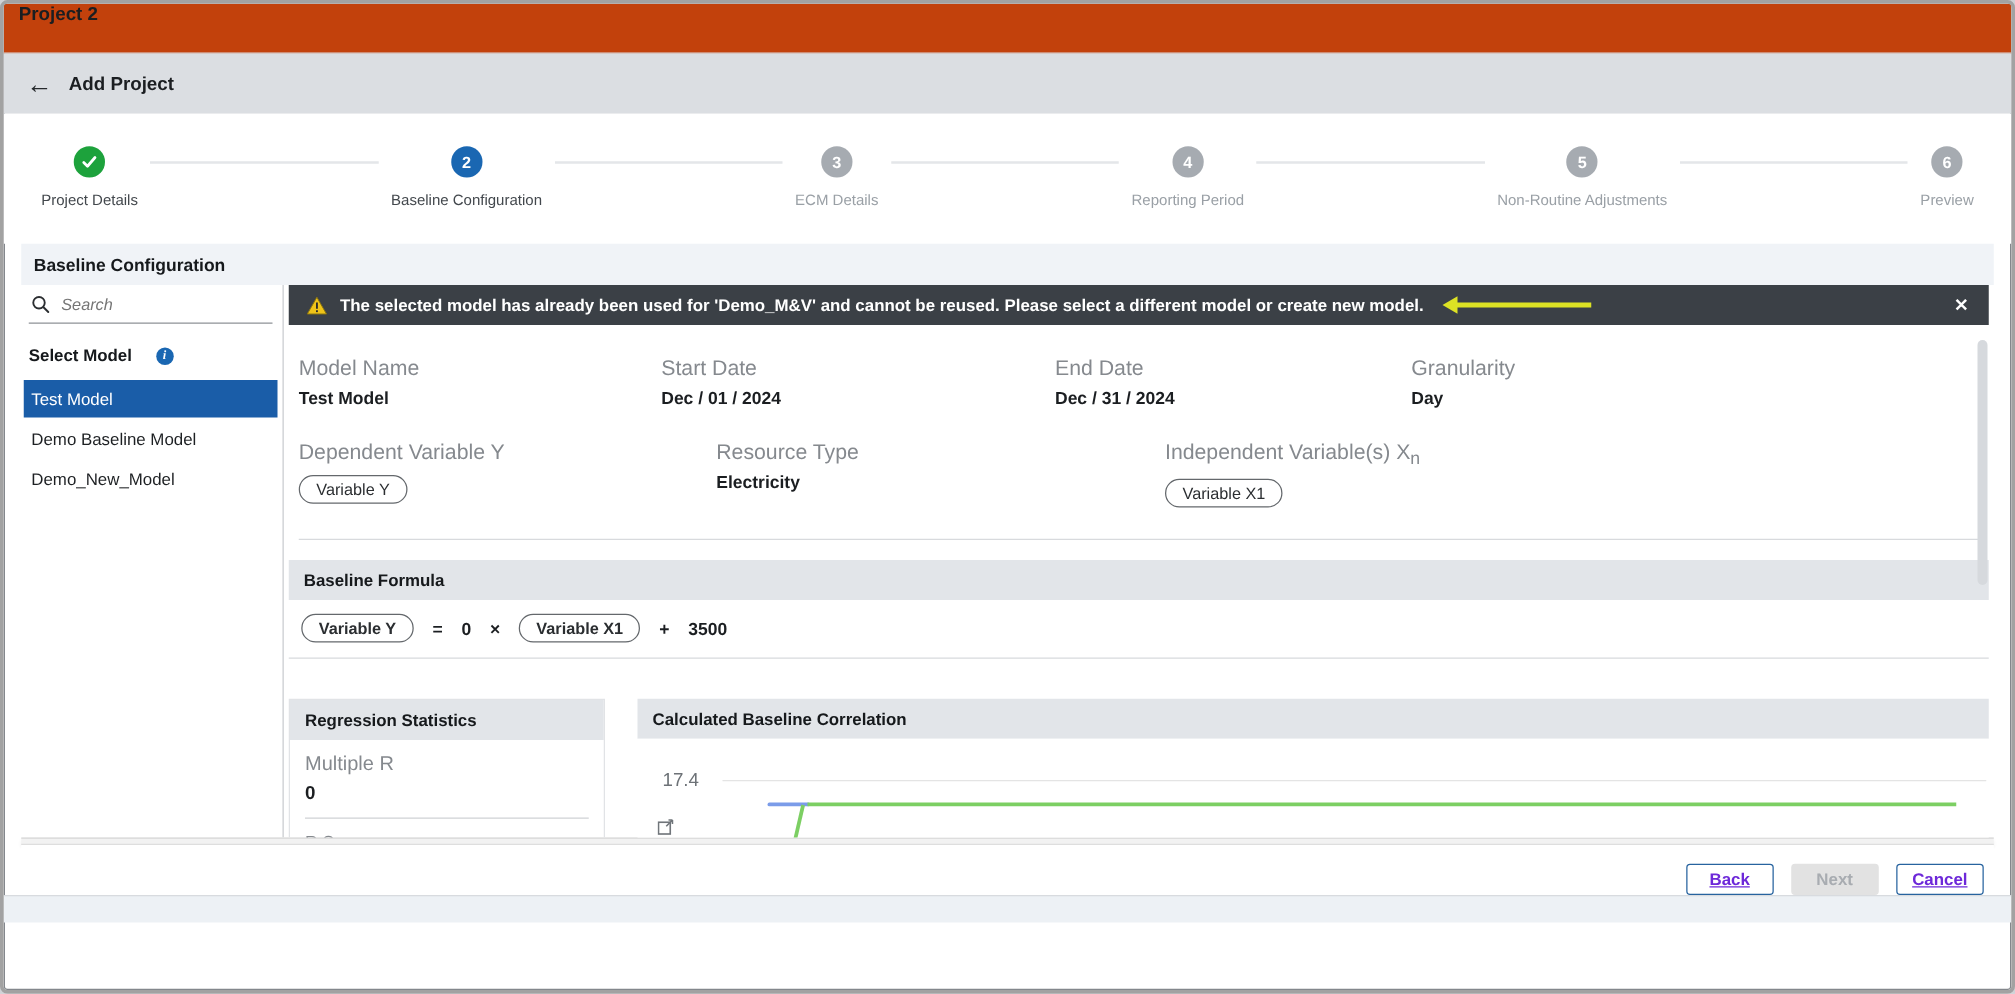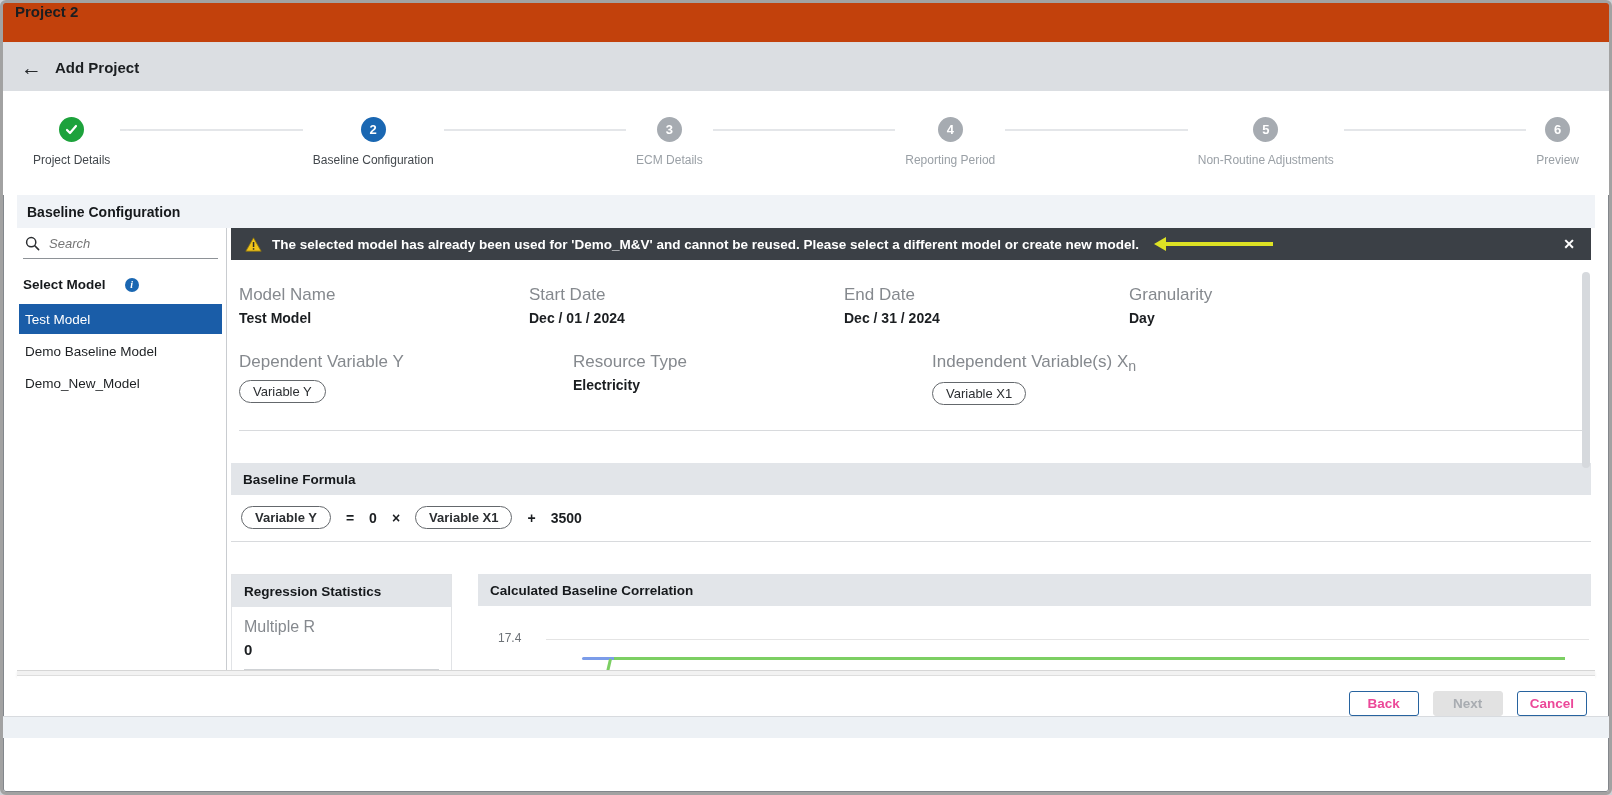--- a/index.html
+++ b/index.html
@@ -75,57 +75,57 @@
   .flabel{ font-size:17px; color:#85898e;}
   .fvalue{ font-size:14px; font-weight:bold; color:#1b1e21; margin-top:5px;}
   .row2{ margin-top:26px;gap:44px;}
   .pill{ display:inline-block; border:1px solid #64686c; border-radius:12px;
     padding:3px 13px; font-size:13px; color:#2b2e31; background:#fff; margin-top:8px;}
   .detdivider{ margin-top:25px; border-top:1px solid #d8dadd;}
 
   
   .panel-head{ height:32px; background:#e2e5e9; display:flex; align-items:center;
     padding:0 12px; font-size:13.5px; font-weight:bold; color:#16191c;}
-  .formula{ margin-top:32px;}
+  .formula{ margin-top:16px;}
   .formula-row{ display:flex; align-items:center; gap:15px; padding:11px 10px 12px 10px;
     border-bottom:1px solid #d8dadd; font-size:14px; font-weight:bold; color:#1b1e21;}
   .formula-row .pill{ margin-top:0;}
 
   
   .panels{ margin-top:32px; display:flex; gap:26px; align-items:flex-start;}
-  .regpanel{ width:221px; border:1px solid #e1e3e6; flex:0 0 auto;}
+  .regpanel{ width:253px; border:1px solid #e1e3e6; flex:0 0 auto;}
   .regbody{ padding:11px 12px 0 12px;}
   .rlabel{ font-size:16px; color:#85898e;}
   .rvalue{ font-size:15px; font-weight:bold; color:#1b1e21; margin:5px 0 11px 0;}
   .rdiv{ border-top:1px solid #cfd2d5;}
   .rlabel2{ font-size:14px; color:#85898e; margin-top:10px;}
   .chartpanel{ flex:1 1 auto;}
   .chartarea{ position:relative; height:92px; background:#fff; overflow:hidden;}
-  .ytick{ position:absolute; left:20px; top:25px; font-size:12px; color:#6d7277;}
+  .ytick{ position:absolute; left:20px; top:25px; font-size:15px; color:#6d7277;}
   .gridline{ position:absolute; left:68px; right:2px; top:33px; height:1px; background:#e4e4e4;}
   .line-blue{ position:absolute; left:104px; top:51px; width:34px; height:3px;
     background:#7b9ce9; border-radius:2px;}
   .line-green{ position:absolute; left:136px; top:51px; right:26px; height:3px; background:#7ccf63;}
   .line-green-diag{ position:absolute; left:131px; top:53px; width:3px; height:44px;
     background:#7ccf63; transform:rotate(13deg); transform-origin:top center;}
   .expicon{ position:absolute; left:16px; top:64px; width:13px; height:13px; cursor:pointer;}
 
   
   .scrollthumb{ position:absolute; right:5px; top:44px; width:8px; height:196px;
     background:#d6d9dd; border-radius:4px; cursor:grab;}
 
   .hdivider{ height:6px; background:#f2f2f2; border-top:1px solid #d6d6d6;
     border-bottom:1px solid #dedede; box-shadow:0 2px 3px rgba(0,0,0,0.07); margin:0 0;}
 
   
   .footer{ background:#fff; display:flex; justify-content:flex-end; align-items:flex-start;
     gap:14px; padding:15px 8px 0 0; flex:1 1 auto;}
   .btn{ min-width:70px; padding:4px 12px; border-radius:3px; font-size:13.5px;
     font-weight:bold; text-align:center; cursor:pointer; font-family:"Liberation Sans",sans-serif;}
-  .btn-outline{ background:#fff; border:1px solid #27639f; color:#ec4899;}
+  .btn-outline{ background:#fff; border:1px solid #27639f; color:#6d28d9;text-decoration:underline;}
   .btn-disabled{ background:#e2e2e2; border:1px solid #e2e2e2; color:#a8acb1; cursor:default;}
 
   .bottomstrip{ height:22px; background:#edf1f5; border-top:1px solid #d8dbdf; flex:0 0 auto;}
 </style>
 </head>
 <body>
 
 <div class="window">
 
   <div class="topbar">

